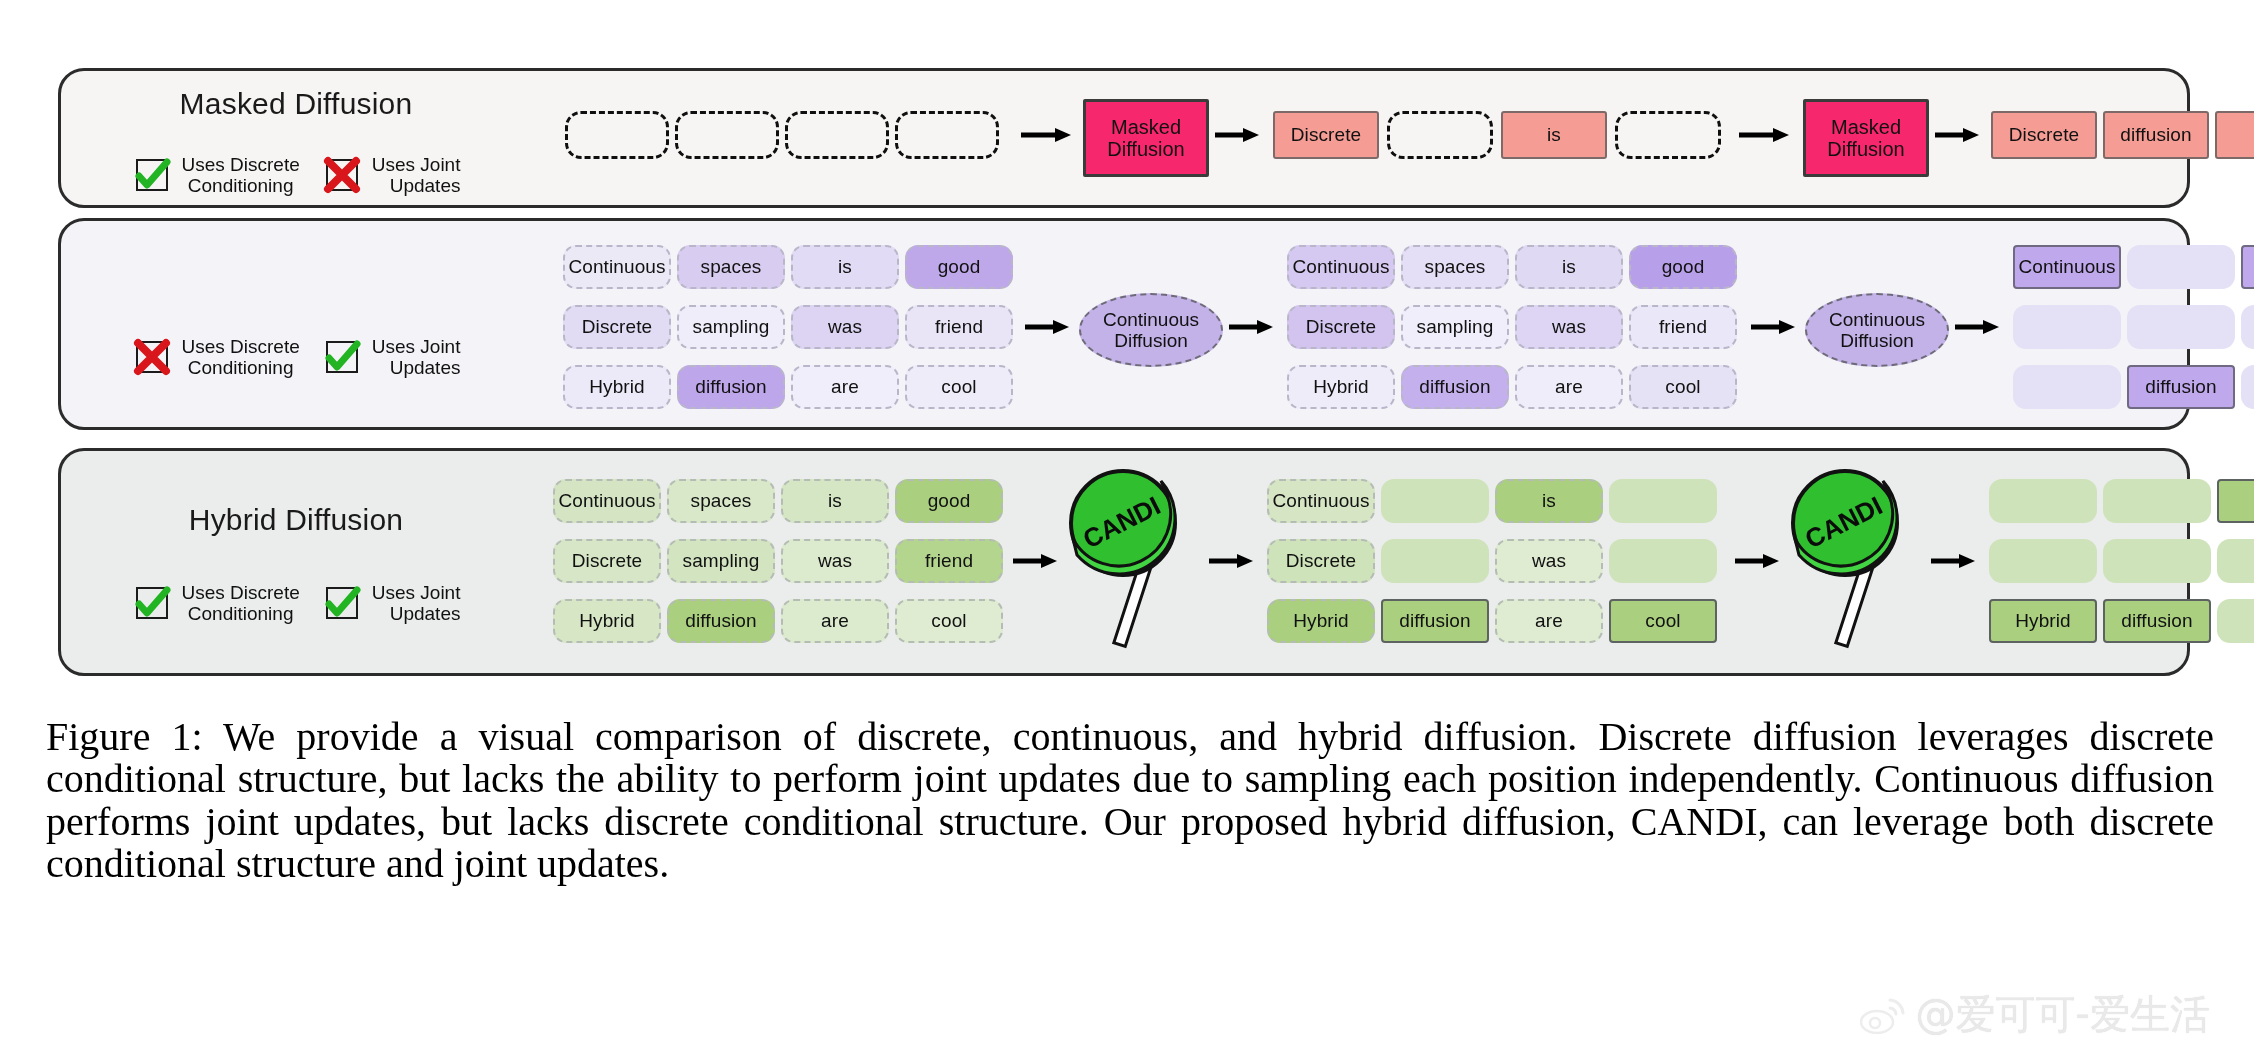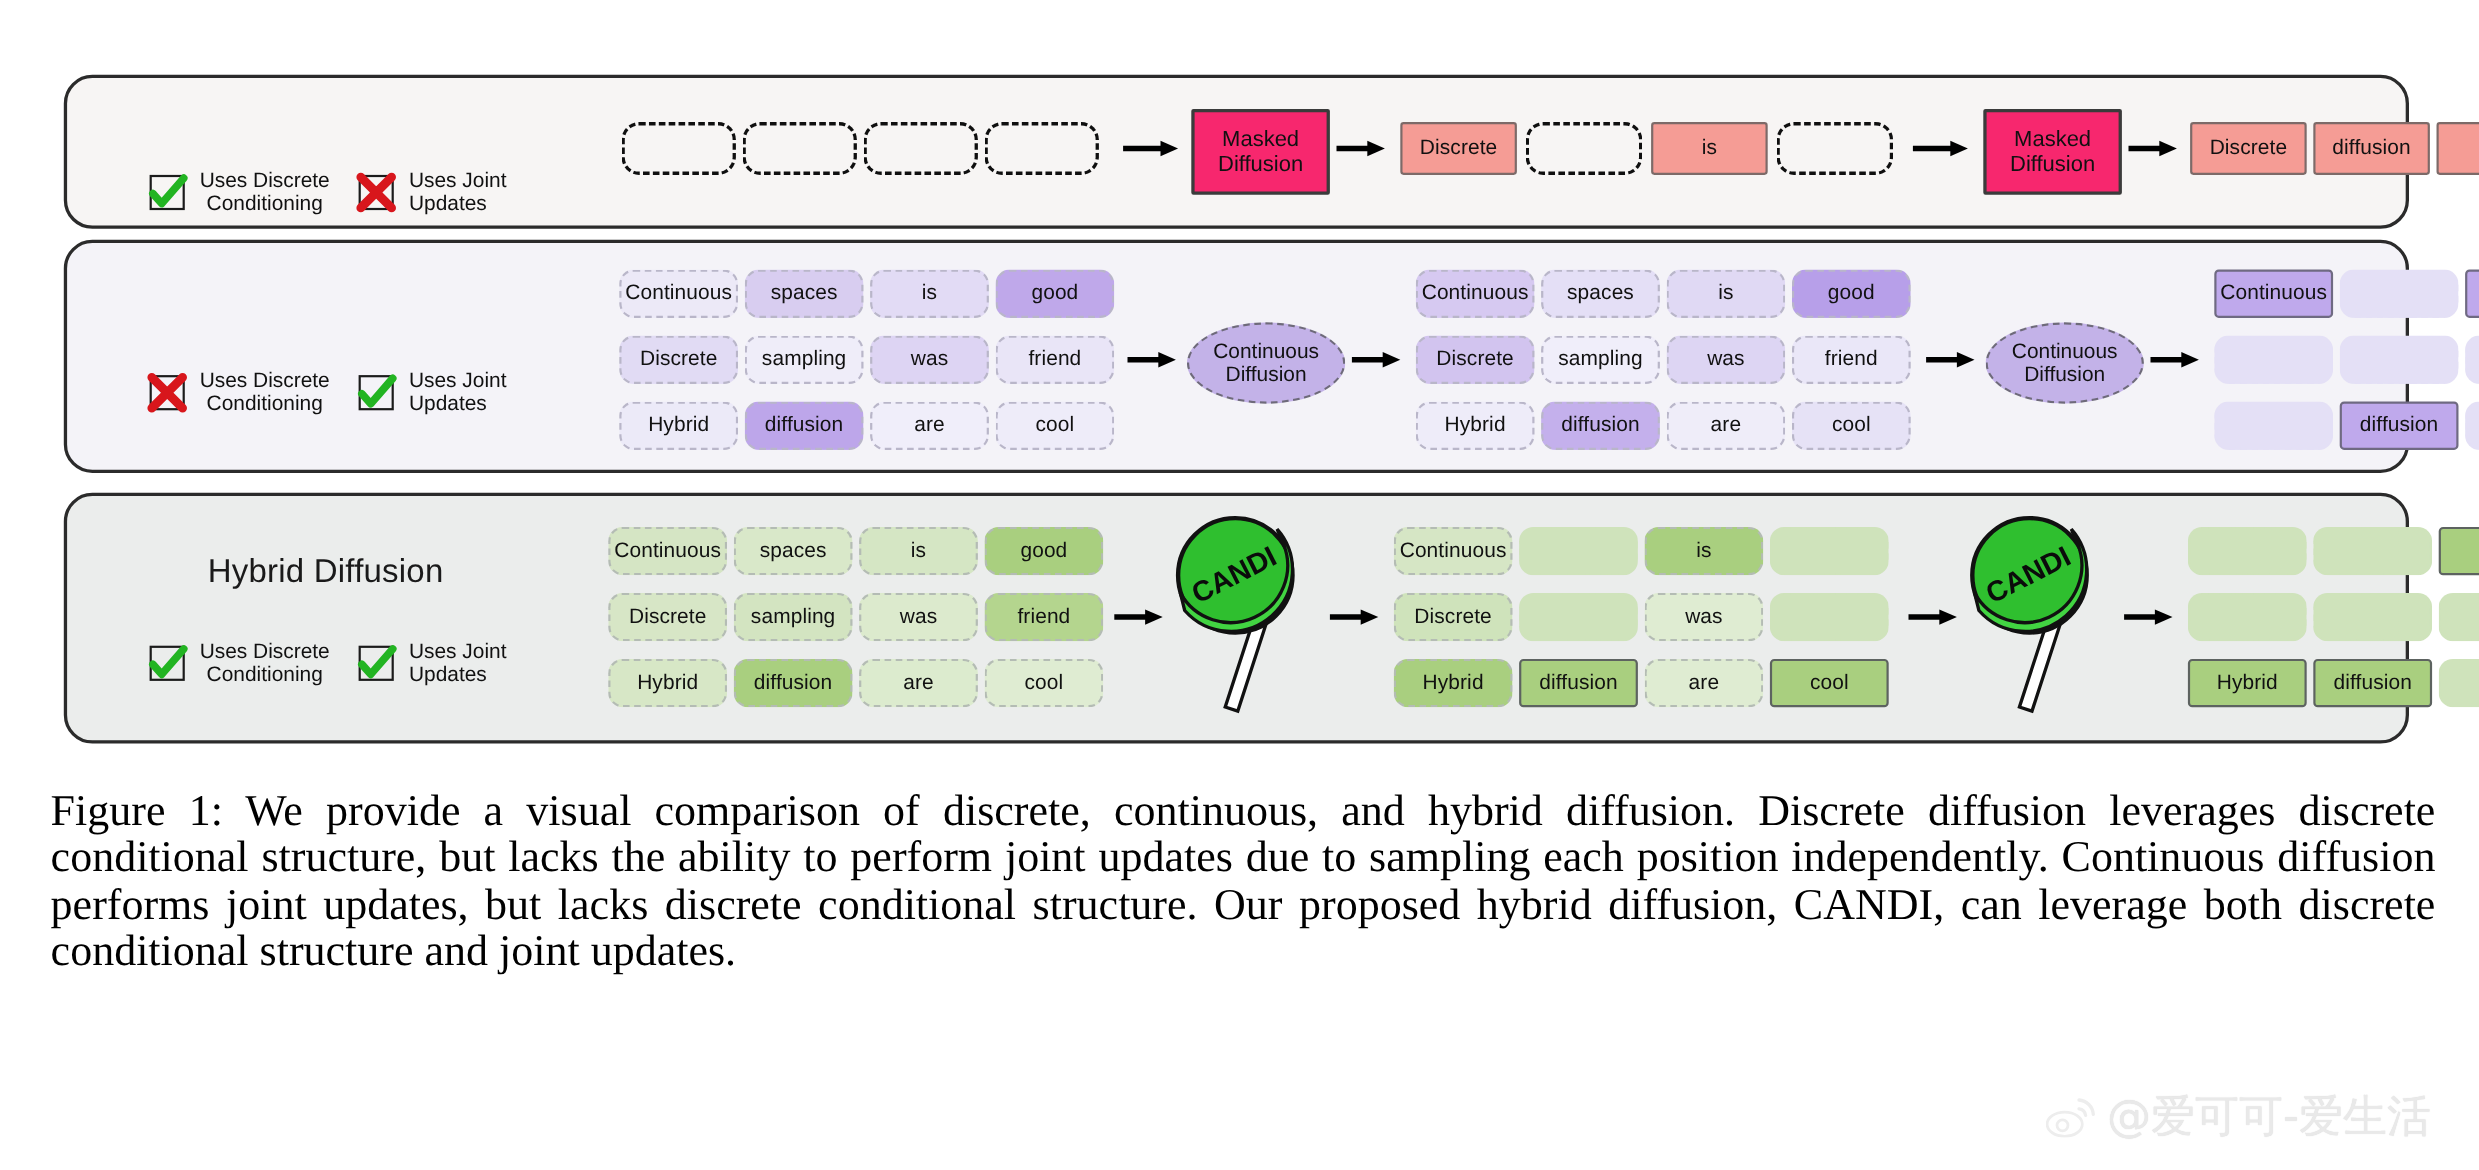--- a/index.html
+++ b/index.html
@@ -41,21 +41,21 @@
   .cbox{width:40px;height:40px;position:relative;flex:0 0 auto;}
   .cbox .sq{
     position:absolute;left:4px;top:4px;width:32px;height:32px;
     border:2px solid #1b1b1b;background:transparent;box-sizing:border-box;
   }
   .cbox svg{position:absolute;left:0;top:0;}
   .clabel{
     font-size:19px;line-height:1.12;color:#111;text-align:center;
     white-space:nowrap;
   }
-  .clabel.right{text-align:left;}
+  .clabel.right{text-align:right;}
 
   
   .tok{
     position:absolute;box-sizing:border-box;
     display:flex;align-items:center;justify-content:center;
     font-size:19px;color:#111;white-space:nowrap;
     letter-spacing:.1px;
   }
 
   
@@ -106,20 +106,21 @@
   }
   .wb-logo{width:46px;height:38px;}
 </style>
 </head>
 <body>
 
 <div class="figure-wrap">
 
   <div class="panel panel-1 p1">
     <div class="blocklabel">
+      <div class="blocktitle">Masked Diffusion</div>
       <div class="checkrow">
         <div class="checkitem">
           <span class="cbox">
             <span class="sq"></span>
             <svg width="40" height="40" viewBox="0 0 40 40">
                 <path d="M7 21 L15 30 L35 7" fill="none" stroke="#22b422" stroke-width="7" stroke-linecap="round" stroke-linejoin="round"></path>
               </svg>
           </span>
           <span class="clabel">
             <span>Uses Discrete</span><br>

